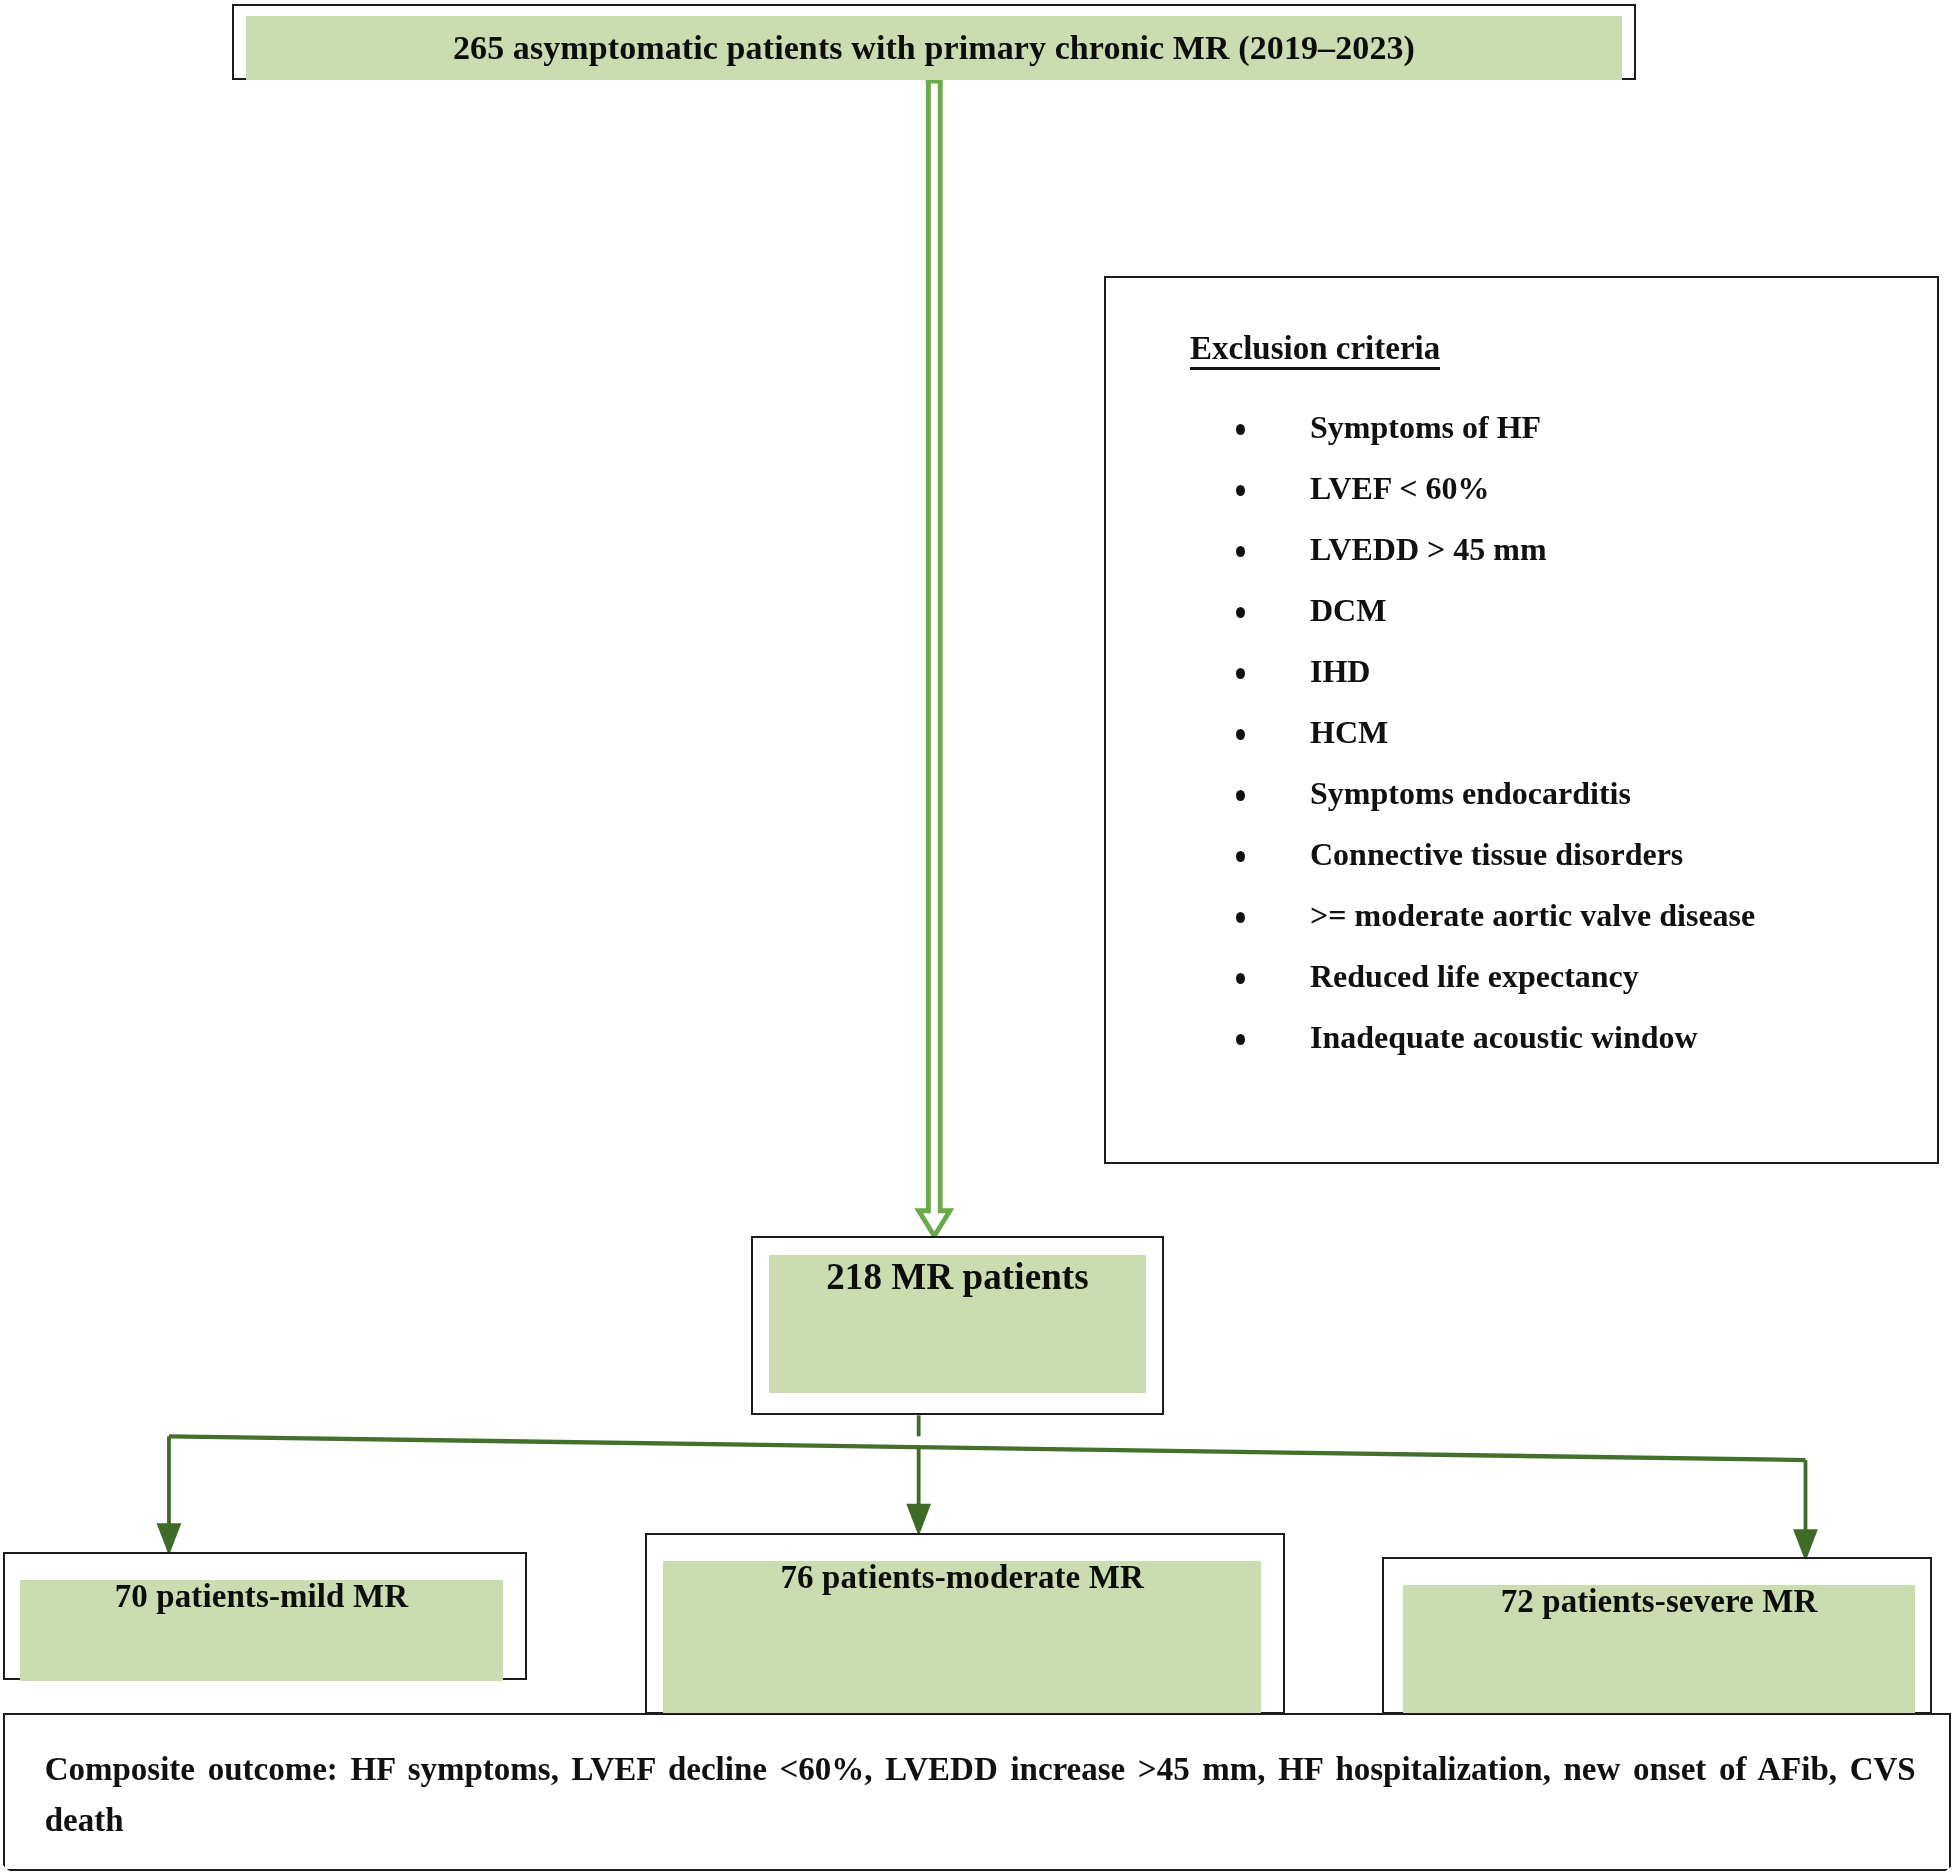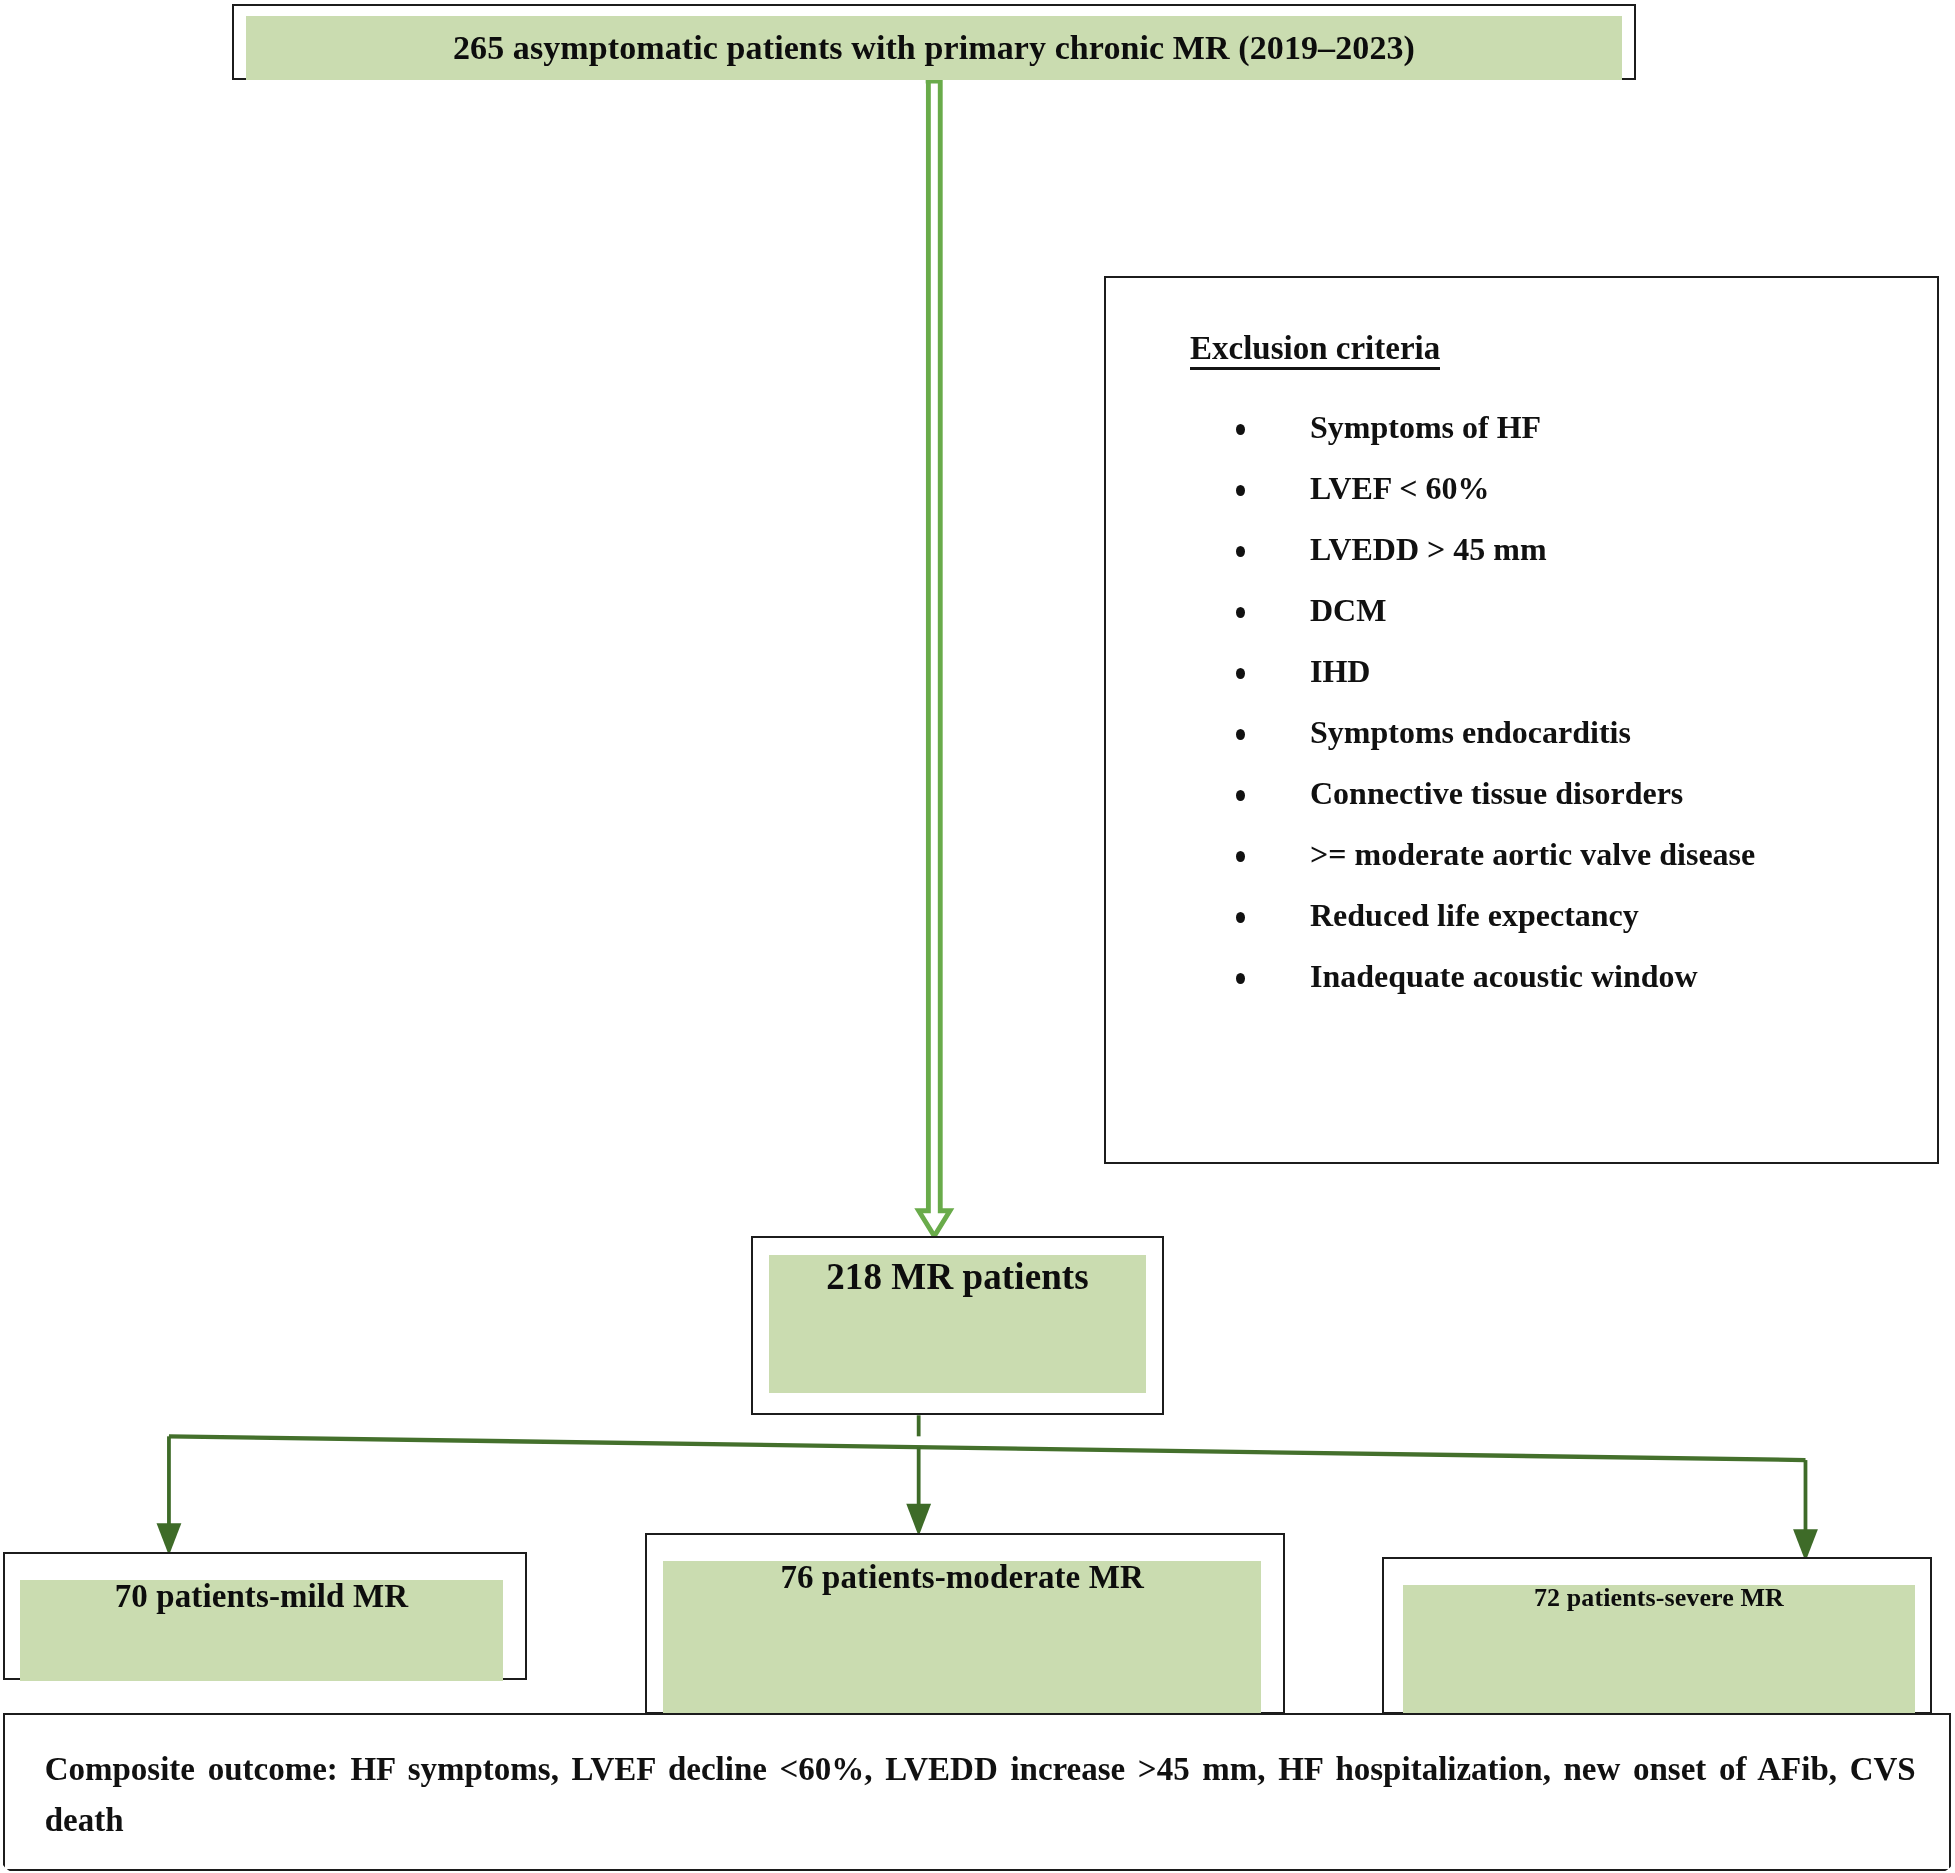--- a/index.html
+++ b/index.html
@@ -155,21 +155,21 @@
     top: 1557px;
     width: 550px;
     height: 157px;
   }
   #severe-box .box-inner {
     left: 19px;
     top: 26px;
     right: 15px;
     bottom: -4.3px;
   }
-  #severe-box .hl-text { font-size: 26px; }
+  #severe-box .hl-text { font-size: 33px; }
 
   
   #outcome-box {
     left: 2.7px;
     top: 1713px;
     width: 1948px;
     height: 158px;
     z-index: 7;
   }
   #outcome-text {
@@ -248,20 +248,24 @@
       <li>
         <span class="bullet"></span>
         <span>DCM</span>
       </li>
       <li>
         <span class="bullet"></span>
         <span>IHD</span>
       </li>
       <li>
         <span class="bullet"></span>
+        <span>HCM</span>
+      </li>
+      <li>
+        <span class="bullet"></span>
         <span>Symptoms endocarditis</span>
       </li>
       <li>
         <span class="bullet"></span>
         <span>Connective tissue disorders</span>
       </li>
       <li>
         <span class="bullet"></span>
         <span>&gt;= moderate aortic valve disease</span>
       </li>

